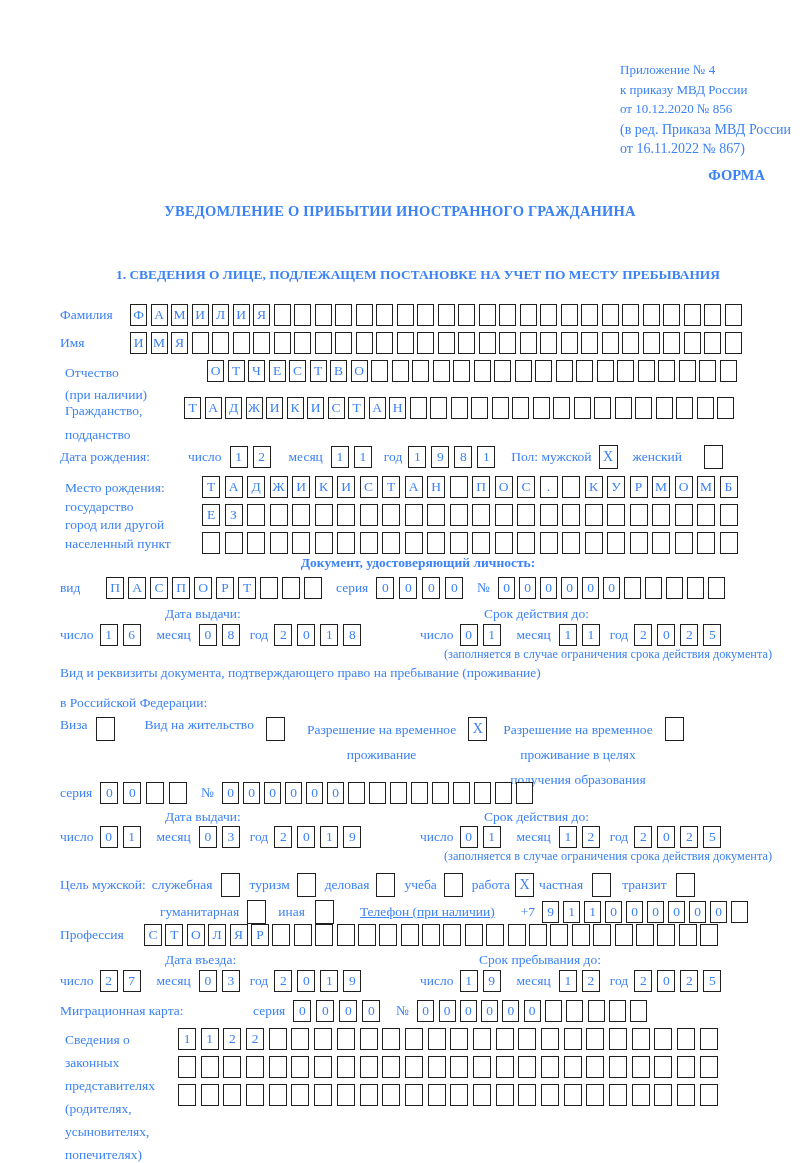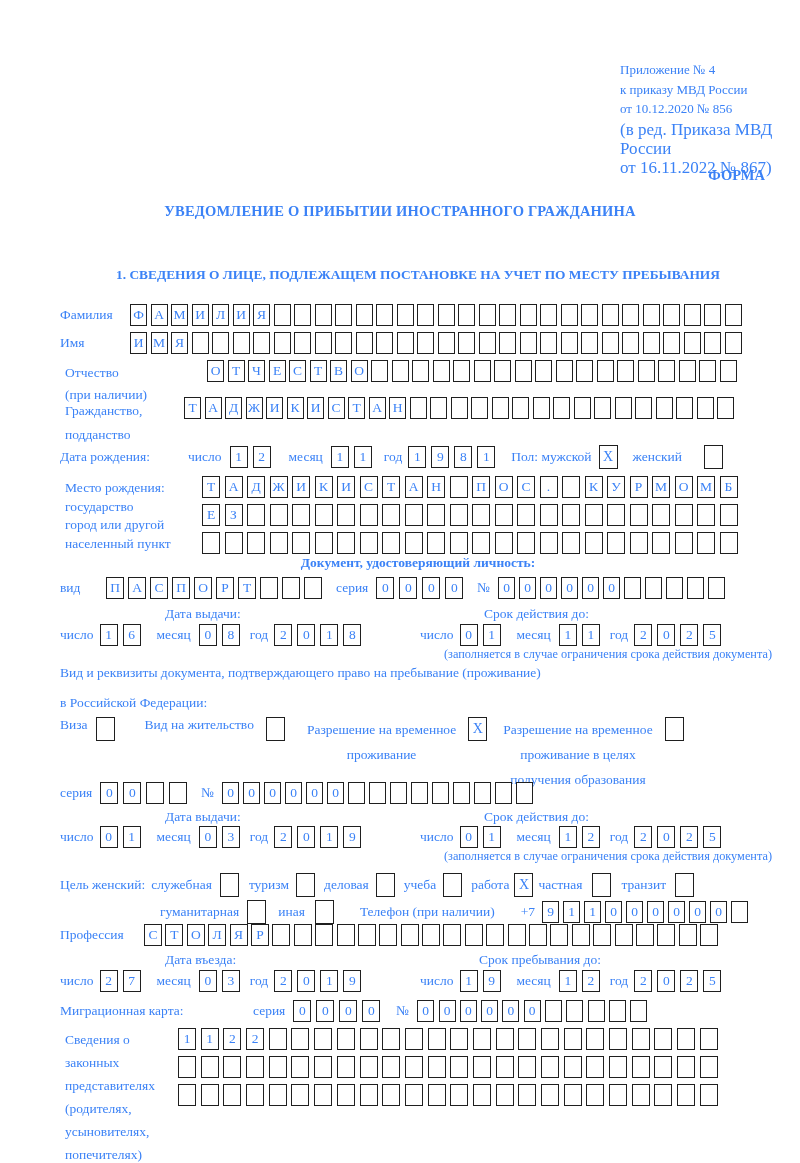--- a/index.html
+++ b/index.html
@@ -11,21 +11,21 @@
   .small{font-size:12.3px;}
   .bold{font-weight:bold;}
   .center{text-align:center;}
   .right{text-align:right;}
   .cells{display:flex;gap:var(--gap,3.5px);--cw:15px;}
   .cell{width:var(--cw);height:20px;border:1.5px solid #1f1f1f;background:#fff;flex:none;
         display:flex;align-items:center;justify-content:center;font-size:13.5px;line-height:1;}
   .checkbox{width:17px;height:22px;border:1.5px solid #1f1f1f;background:#fff;flex:none;
         display:inline-flex;align-items:center;justify-content:center;font-size:14px;}
   .annex{font-size:13px;line-height:19.5px;}
-  .amend{font-size:17px;line-height:19px;}
+  .amend{font-size:14px;line-height:19px;}
   .title{font-size:14.5px;font-weight:bold;letter-spacing:.2px;}
   .underline-blank{display:inline-block;width:54px;height:15px;border-bottom:2px solid #333;margin-left:10px;}
   .permitlines{font-size:13.5px;line-height:25px;text-align:center;}
   .stack18{font-size:13.5px;line-height:18.5px;}
   .stack23{font-size:13.5px;line-height:23px;}
   .lh22{line-height:22px;}
 </style>
 </head>
 <body>
 
@@ -462,21 +462,21 @@
     <span class="cells" style="--cw:16px;--gap:5px;margin-left:6px;">
         <span class="cell">2</span>
         <span class="cell">0</span>
         <span class="cell">2</span>
         <span class="cell">5</span>
       </span>
   </div>
   <div class="abs small right" style="left:60px;top:829px;width:712px;">(заполняется в случае ограничения срока действия документа)</div>
 
   <div class="abs flexrow" style="left:60px;top:853px;">
-    <span class="lbl">Цель женский:</span>
+    <span class="lbl">Цель мужской:</span>
     <span class="lbl" style="margin-left:6px;">служебная</span>
     <span class="checkbox" style="margin-left:8px;"></span>
     <span class="lbl" style="margin-left:10px;">туризм</span>
     <span class="checkbox" style="margin-left:7px;"></span>
     <span class="lbl" style="margin-left:9px;">деловая</span>
     <span class="checkbox" style="margin-left:7px;"></span>
     <span class="lbl" style="margin-left:9px;">учеба</span>
     <span class="checkbox" style="margin-left:7px;"></span>
     <span class="lbl" style="margin-left:9px;">работа</span>
     <span class="checkbox" style="margin-left:5px;">X</span>
@@ -484,21 +484,21 @@
     <span class="checkbox" style="margin-left:9px;"></span>
     <span class="lbl" style="margin-left:11px;">транзит</span>
     <span class="checkbox" style="margin-left:9px;"></span>
   </div>
 
   <div class="abs flexrow" style="left:160px;top:880px;">
     <span class="lbl">гуманитарная</span>
     <span class="checkbox" style="margin-left:8px;"></span>
     <span class="lbl" style="margin-left:12px;">иная</span>
     <span class="checkbox" style="margin-left:10px;"></span>
-    <span class="lbl" style="margin-left:26px;">Телефон (при наличии)</span>
+    <span class="lbl" style="margin-left:26px;text-decoration:underline;">Телефон (при наличии)</span>
     <span class="lbl" style="margin-left:26px;">+7</span>
     <span class="cells" style="--cw:15px;--gap:4px;margin-left:7px;">
         <span class="cell">9</span>
         <span class="cell">1</span>
         <span class="cell">1</span>
         <span class="cell">0</span>
         <span class="cell">0</span>
         <span class="cell">0</span>
         <span class="cell">0</span>
         <span class="cell">0</span>

